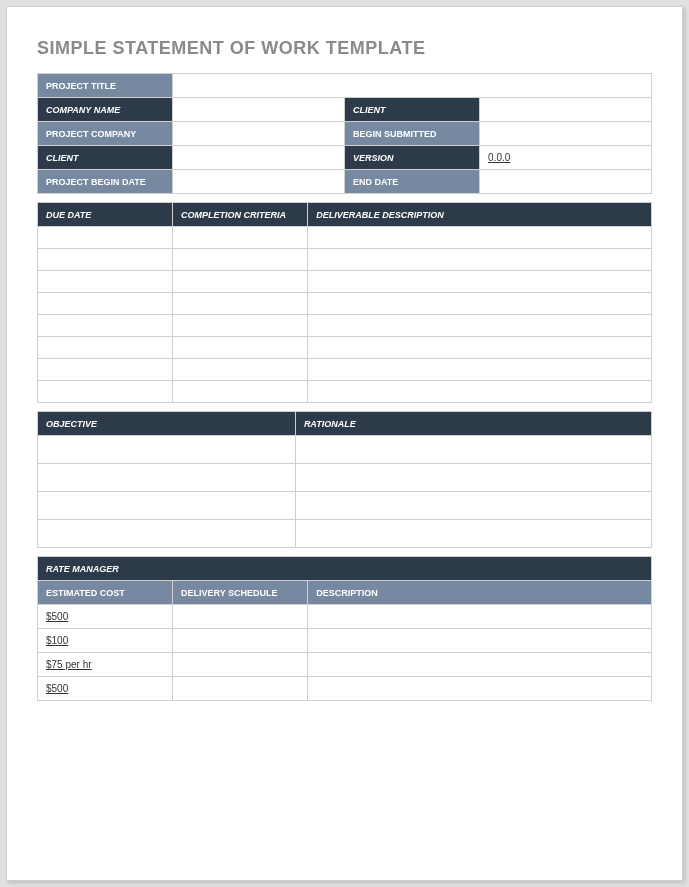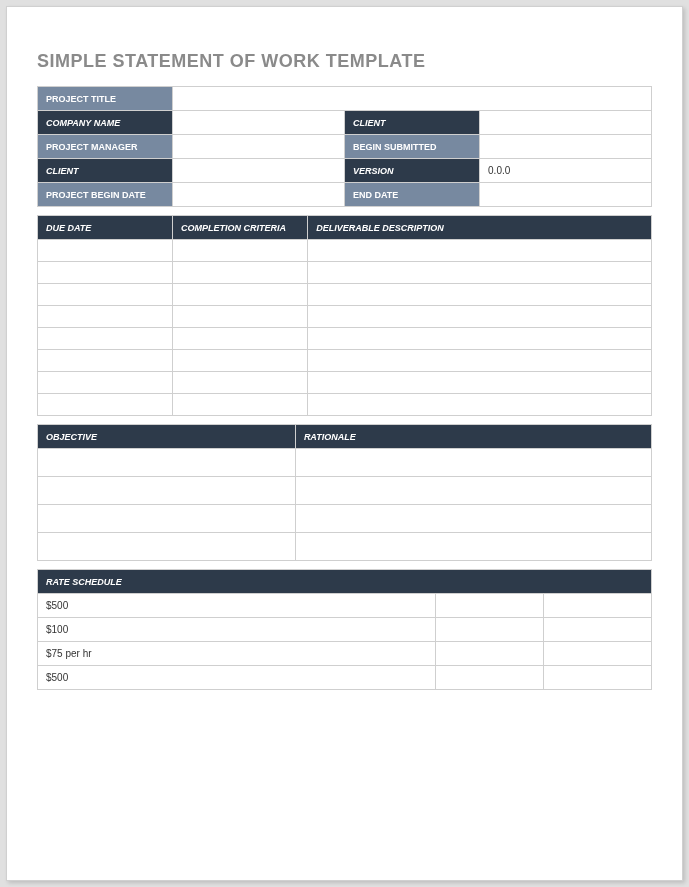--- a/index.html
+++ b/index.html
@@ -6,21 +6,21 @@
   body {
     background: #e0e0e0;
     font-family: Arial, Helvetica, sans-serif;
     padding: 6px;
   }
   .page {
     width: 677px;
     height: 875px;
     background: #ffffff;
     border: 1px solid #d0d0d0;
-    padding: 44px 30px;
+    padding: 31px 30px;
     box-shadow: 2px 2px 4px rgba(0,0,0,0.15);
   }
   h1 {
     color: #8a8a8a;
     font-size: 18px;
     font-weight: bold;
     letter-spacing: 0.5px;
     margin-bottom: 14px;
   }
   table {
@@ -45,20 +45,21 @@
   .hdr-slate {
     background: #7789a0;
     color: #ffffff;
     height: 24px;
   }
   .cell-white {
     background: #ffffff;
     color: #333;
     font-weight: normal;
     font-size: 10px;
+    text-decoration: underline;
   }
   .row-h { height: 24px; }
   .row-med { height: 28px; }
   .row-tall { height: 22px; }
 </style>
 </head>
 <body>
 
 <div class="page">
 
@@ -70,21 +71,21 @@
       <td class="hdr-slate row-h" style="width:22%">PROJECT TITLE</td>
       <td class="cell-white row-h" colspan="3"></td>
     </tr>
     <tr>
       <td class="hdr-dark row-h">COMPANY NAME</td>
       <td class="cell-white row-h" style="width:28%"></td>
       <td class="hdr-dark row-h" style="width:22%">CLIENT</td>
       <td class="cell-white row-h"></td>
     </tr>
     <tr>
-      <td class="hdr-slate row-h">PROJECT MANAGER</td>
+      <td class="hdr-slate row-h">PROJECT COMPANY</td>
       <td class="cell-white row-h"></td>
       <td class="hdr-slate row-h">BEGIN SUBMITTED</td>
       <td class="cell-white row-h"></td>
     </tr>
     <tr>
       <td class="hdr-dark row-h">CLIENT</td>
       <td class="cell-white row-h"></td>
       <td class="hdr-dark row-h">VERSION</td>
       <td class="cell-white row-h">0.0.0</td>
     </tr>
@@ -168,21 +169,26 @@
     <tr class="row-med">
           <td class="cell-white"></td>
           <td class="cell-white"></td>
         </tr>
   </tbody>
     </table>
 
   <table>
     <tbody>
         <tr>
-      <td class="hdr-dark row-h" colspan="3">RATE SCHEDULE</td>
+      <td class="hdr-dark row-h" colspan="3">RATE MANAGER</td>
+    </tr>
+    <tr>
+      <td class="hdr-slate row-h" style="width:22%">ESTIMATED COST</td>
+      <td class="hdr-slate row-h" style="width:22%">DELIVERY SCHEDULE</td>
+      <td class="hdr-slate row-h">DESCRIPTION</td>
     </tr>
     <tr class="row-h">
           <td class="cell-white">$500</td>
           <td class="cell-white"></td>
           <td class="cell-white"></td>
         </tr>
     <tr class="row-h">
           <td class="cell-white">$100</td>
           <td class="cell-white"></td>
           <td class="cell-white"></td>

